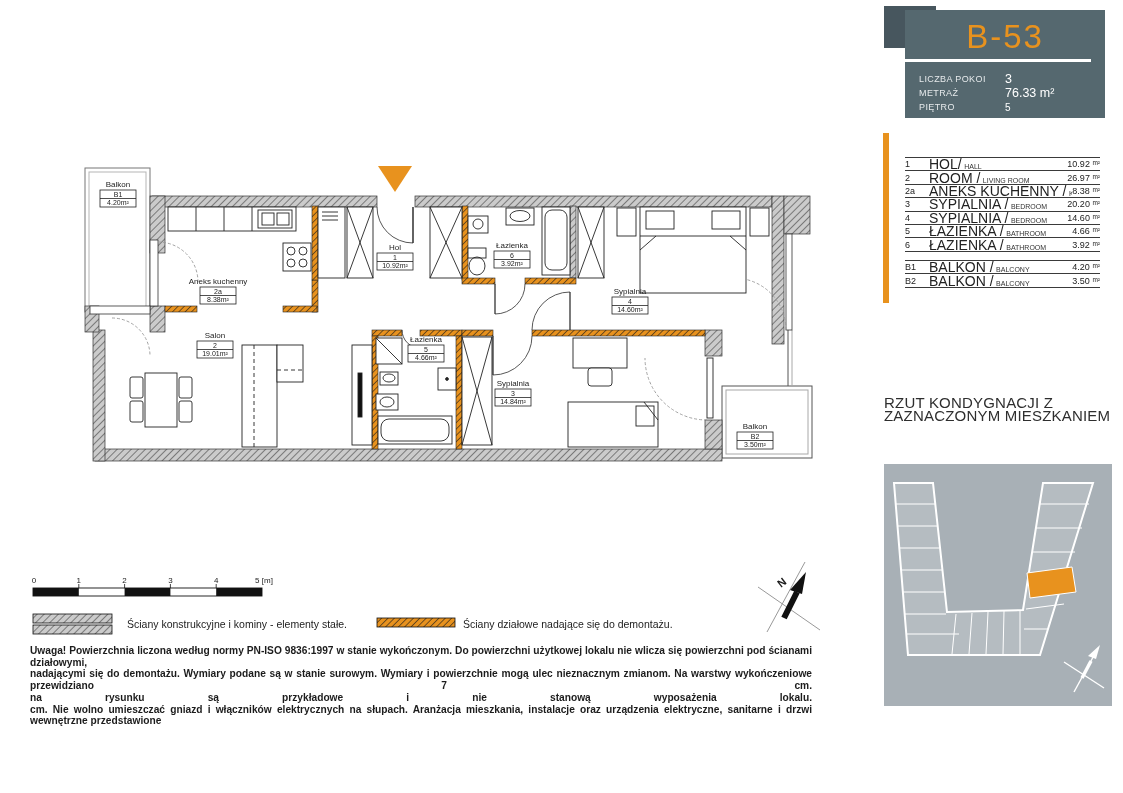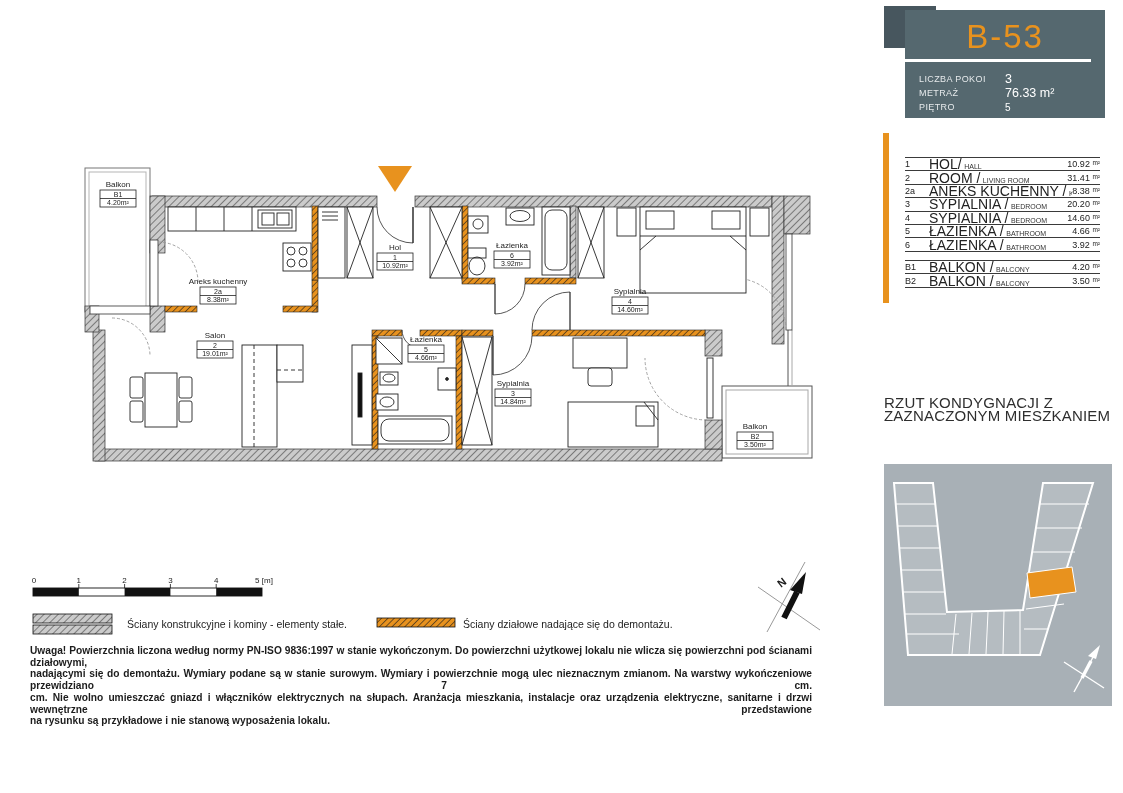--- a/index.html
+++ b/index.html
@@ -326,22 +326,22 @@
       <g>
         <rect x="377" y="618" width="78" height="9" fill="url(#hatchO)" stroke="#111" stroke-width="0.8"></rect>
       </g>
       <text class="legend-txt" x="463" y="628">Ściany działowe nadające się do demontażu.</text>
     </g>
   </svg>
 
   <div class="abs disclaimer">
     <div>Uwaga! Powierzchnia liczona według normy PN-ISO 9836:1997 w stanie wykończonym. Do powierzchni użytkowej lokalu nie wlicza się powierzchni pod ścianami działowymi,</div>
     <div>nadającymi się do demontażu.  Wymiary podane są w stanie surowym. Wymiary i powierzchnie mogą ulec nieznacznym zmianom. Na warstwy wykończeniowe przewidziano 7 cm.</div>
+    <div>na rysunku są przykładowe i nie stanową wyposażenia lokalu.</div>
     <div>cm. Nie wolno umieszczać gniazd i włączników elektrycznych na słupach. Aranżacja mieszkania, instalacje oraz urządzenia elektryczne, sanitarne i drzwi wewnętrzne przedstawione</div>
-    <div>na rysunku są przykładowe i nie stanową wyposażenia lokalu.</div>
   </div>
 
   <div class="abs card-shadow"></div>
   <div class="abs unit-card">
     <div class="unit-id">B-53</div>
     <div class="unit-divider"></div>
     <div class="card-row" style="top:62px;">
       <span class="lbl">LICZBA POKOI</span>
       <span class="val">3</span>
     </div>
@@ -359,21 +359,21 @@
 
   <div class="abs room-table">
     <div class="rt-row">
       <span class="no">1</span>
       <span class="nm-wrap"><span class="nm">HOL/</span> <span class="en">HALL</span></span>
       <span class="ar"><span>10.92</span> <span class="unit">m²</span></span>
     </div>
     <div class="rt-row">
       <span class="no">2</span>
       <span class="nm-wrap"><span class="nm">ROOM /</span> <span class="en">LIVING ROOM</span></span>
-      <span class="ar"><span>31.41</span> <span class="unit">m²</span></span>
+      <span class="ar"><span>26.97</span> <span class="unit">m²</span></span>
     </div>
     <div class="rt-row">
       <span class="no">2a</span>
       <span class="nm-wrap"><span class="nm">ANEKS KUCHENNY /</span> <span class="en">KITCHEN</span></span>
       <span class="ar"><span>8.38</span> <span class="unit">m²</span></span>
     </div>
     <div class="rt-row">
       <span class="no">3</span>
       <span class="nm-wrap"><span class="nm">SYPIALNIA /</span> <span class="en">BEDROOM</span></span>
       <span class="ar"><span>20.20</span> <span class="unit">m²</span></span>

